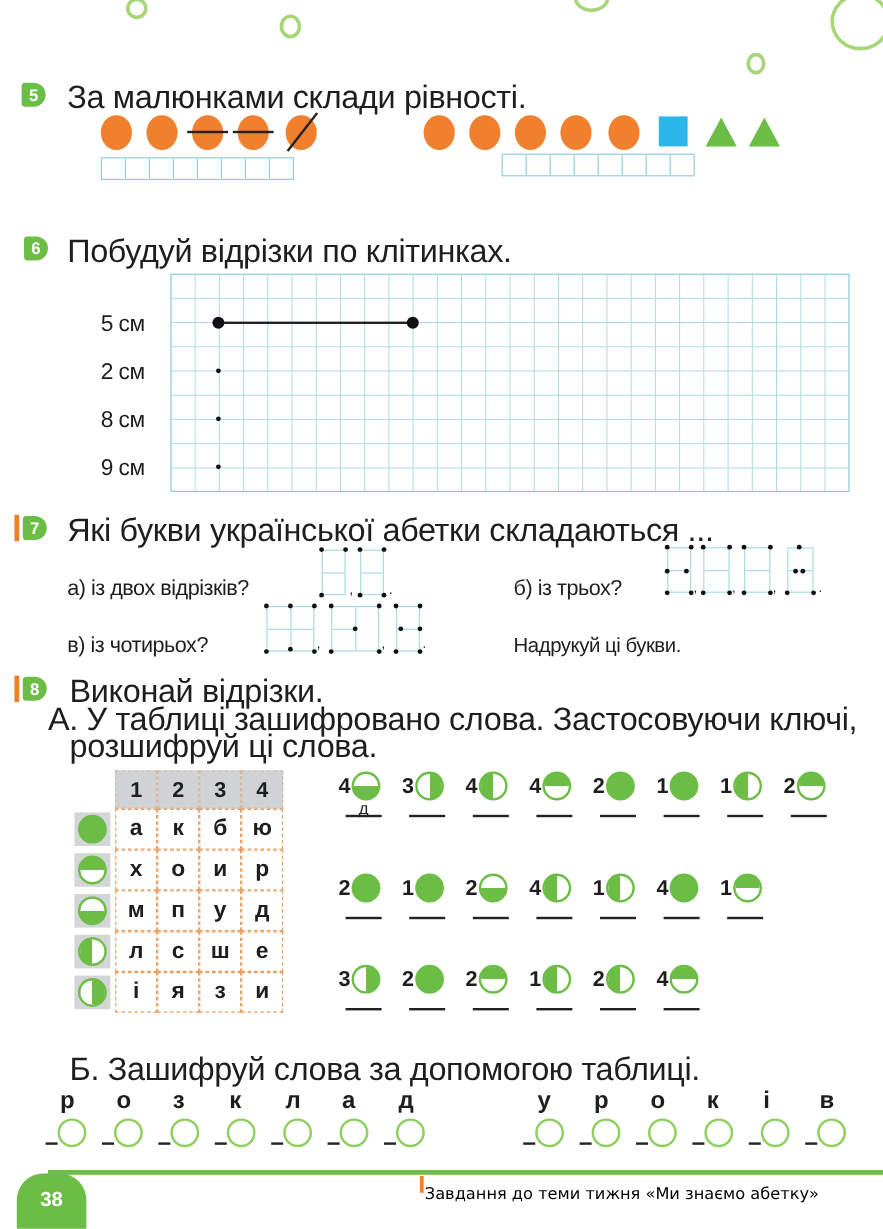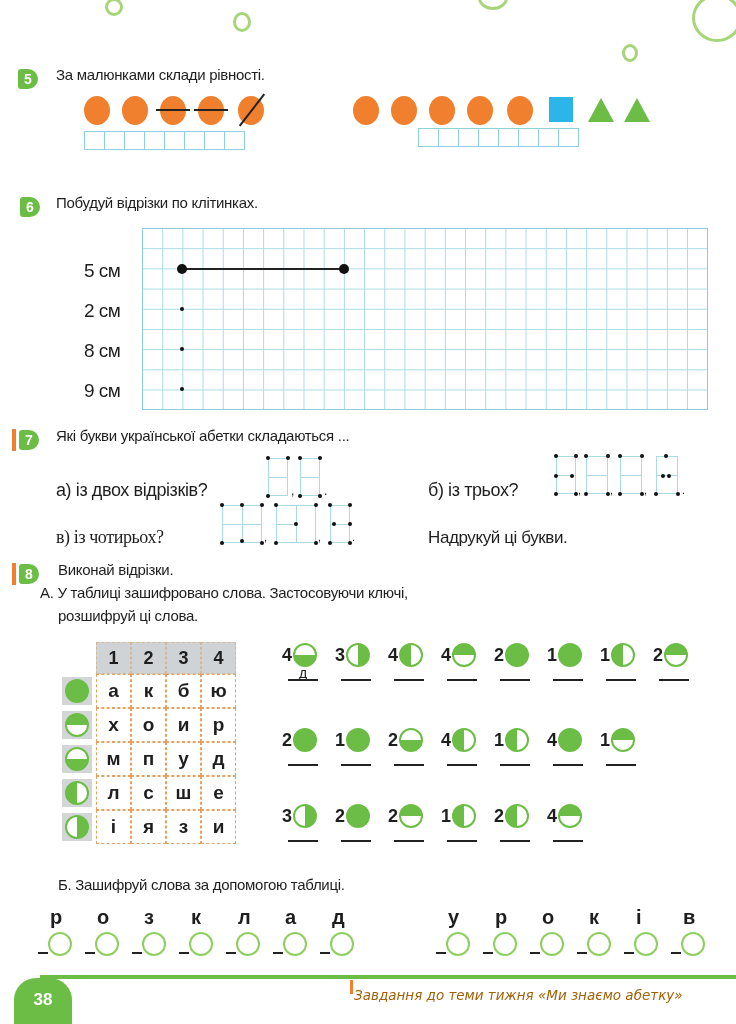--- a/index.html
+++ b/index.html
@@ -3,21 +3,21 @@
 <meta charset="utf-8">
 <style>
   html, body { margin:0; padding:0; }
   body { width:736px; height:1024px; background:#ffffff; position:relative; overflow:hidden;
          font-family:"Liberation Sans", sans-serif; color:#1e1e1e; }
   .abs { position:absolute; }
   .deco-ring { position:absolute; border-radius:50%; border:3px solid #a8d57a; box-sizing:border-box; }
   .task-badge { position:absolute; width:20px; height:20px; background:#6cbd45; color:#fff; font-weight:bold;
                 font-size:14px; line-height:20px; text-align:center; border-radius:3px 10px 10px 3px; }
   .task-bar { position:absolute; width:4px; height:22px; background:#f07f2e; }
-  .task-title { position:absolute; font-size:15px; letter-spacing:-0.3px; white-space:nowrap; }
+  .task-title { position:absolute; font-size:27px; letter-spacing:-0.3px; white-space:nowrap; }
   .dot-o { position:absolute; width:26px; height:29px; border-radius:50%; background:#f07f2e; }
   .strike { position:absolute; height:2px; background:#222; }
   .sq { position:absolute; width:24px; height:25px; background:#2bb5e8; }
   .tri { position:absolute; width:0; height:0; border-left:13px solid transparent; border-right:13px solid transparent; border-bottom:24px solid #6cbd45; }
   .boxrow { position:absolute; display:flex; border:1px solid #8fd0df; }
   .boxrow div { width:19px; height:17px; border-right:1px solid #8fd0df; }
   .boxrow div:last-child { border-right:none; }
   .grid { position:absolute; left:142px; top:228px; width:566px; height:182px; border:1.5px solid #8ccbd8; box-sizing:border-box;
           background-image: linear-gradient(#a9dbe6 1px, transparent 1px), linear-gradient(90deg, #a9dbe6 1px, transparent 1px);
           background-size:20.2px 20.2px; background-position:-1px -1px; }
@@ -49,21 +49,21 @@
   .code-item .ans { position:absolute; left:6px; top:22px; width:30px; text-align:center; font-size:14px; }
   .encode { position:absolute; display:flex; align-items:flex-end; }
   .encode .letters { position:absolute; top:0; display:flex; font-weight:bold; font-size:20px; }
   .encode .letters span { width:47px; text-align:left; }
   .encode .slots { position:absolute; top:26px; display:flex; align-items:flex-end; }
   .encode .dash { width:10px; height:2px; background:#222; margin-bottom:2px; }
   .encode .ring { width:24px; height:24px; border:2px solid #8fcf5f; border-radius:50%; box-sizing:border-box; margin-right:13px; }
   .footer-line { position:absolute; left:40px; right:0; top:975px; height:4px; background:#6cbd45; }
   .page-tab { position:absolute; left:14px; top:978px; width:58px; height:50px; background:#6cbd45; border-radius:22px 22px 0 0; color:#fff; font-weight:bold; font-size:17px; text-align:center; line-height:44px; }
   .footer-mark { position:absolute; left:350px; top:980px; width:3px; height:14px; background:#f07f2e; }
-  .footer-text { position:absolute; left:354px; top:987px; font-family:"DejaVu Sans", sans-serif; font-style:italic; font-size:13.5px; color:#a16207; white-space:nowrap; }
+  .footer-text { position:absolute; left:354px; top:987px; font-family:"DejaVu Sans", sans-serif; font-size:13.5px; color:#000000; white-space:nowrap; }
 </style>
 </head>
 <body>
 
 <div class="deco-ring" style="left:105px;top:-2px;width:18px;height:18px;"></div>
 <div class="deco-ring" style="left:233px;top:12px;width:18px;height:20px;"></div>
 <div class="deco-ring" style="left:478px;top:-14px;width:30px;height:24px;"></div>
 <div class="deco-ring" style="left:692px;top:-6px;width:50px;height:48px;"></div>
 <div class="deco-ring" style="left:622px;top:44px;width:16px;height:18px;"></div>
 
@@ -183,21 +183,21 @@
       <div class="h"></div>
     </div>
   <div class="md" style="left:664px;top:454px;"></div>
     <div class="md" style="left:661px;top:474px;"></div>
     <div class="md" style="left:667px;top:474px;"></div>
     <div class="md" style="left:654px;top:492px;"></div>
     <div class="md" style="left:676px;top:492px;"></div>
   <div class="abs" style="left:682px;top:484px;font-size:11px;">.</div>
 </div>
 
-<div class="q-text" style="left:56px;top:527px;font-family:Liberation Serif, serif;">в) із чотирьох?</div>
+<div class="q-text" style="left:56px;top:527px;">в) із чотирьох?</div>
 <div>
   <div class="mini" style="left:222px;top:505px;width:40px;height:38px;">
       <div class="h"></div>
       <div class="v"></div>
     </div>
   <div class="md" style="left:220px;top:503px;"></div>
     <div class="md" style="left:240px;top:503px;"></div>
     <div class="md" style="left:260px;top:503px;"></div>
     <div class="md" style="left:220px;top:541px;"></div>
     <div class="md" style="left:240px;top:539px;"></div>

